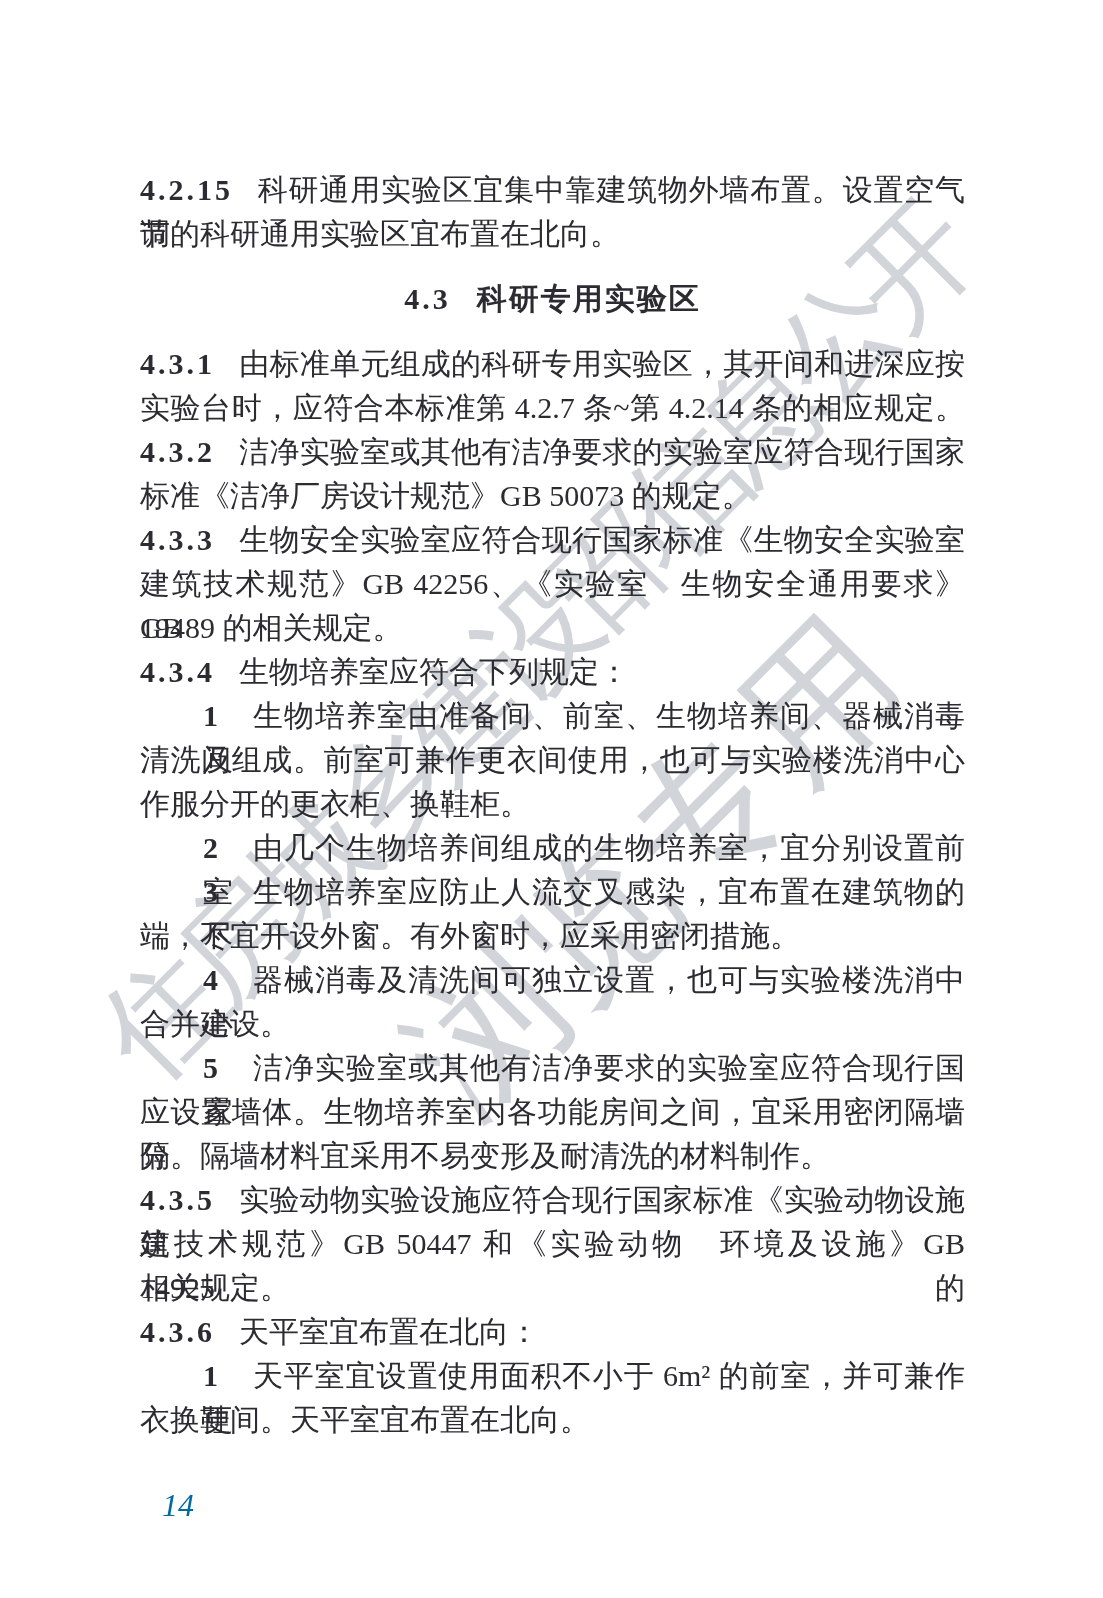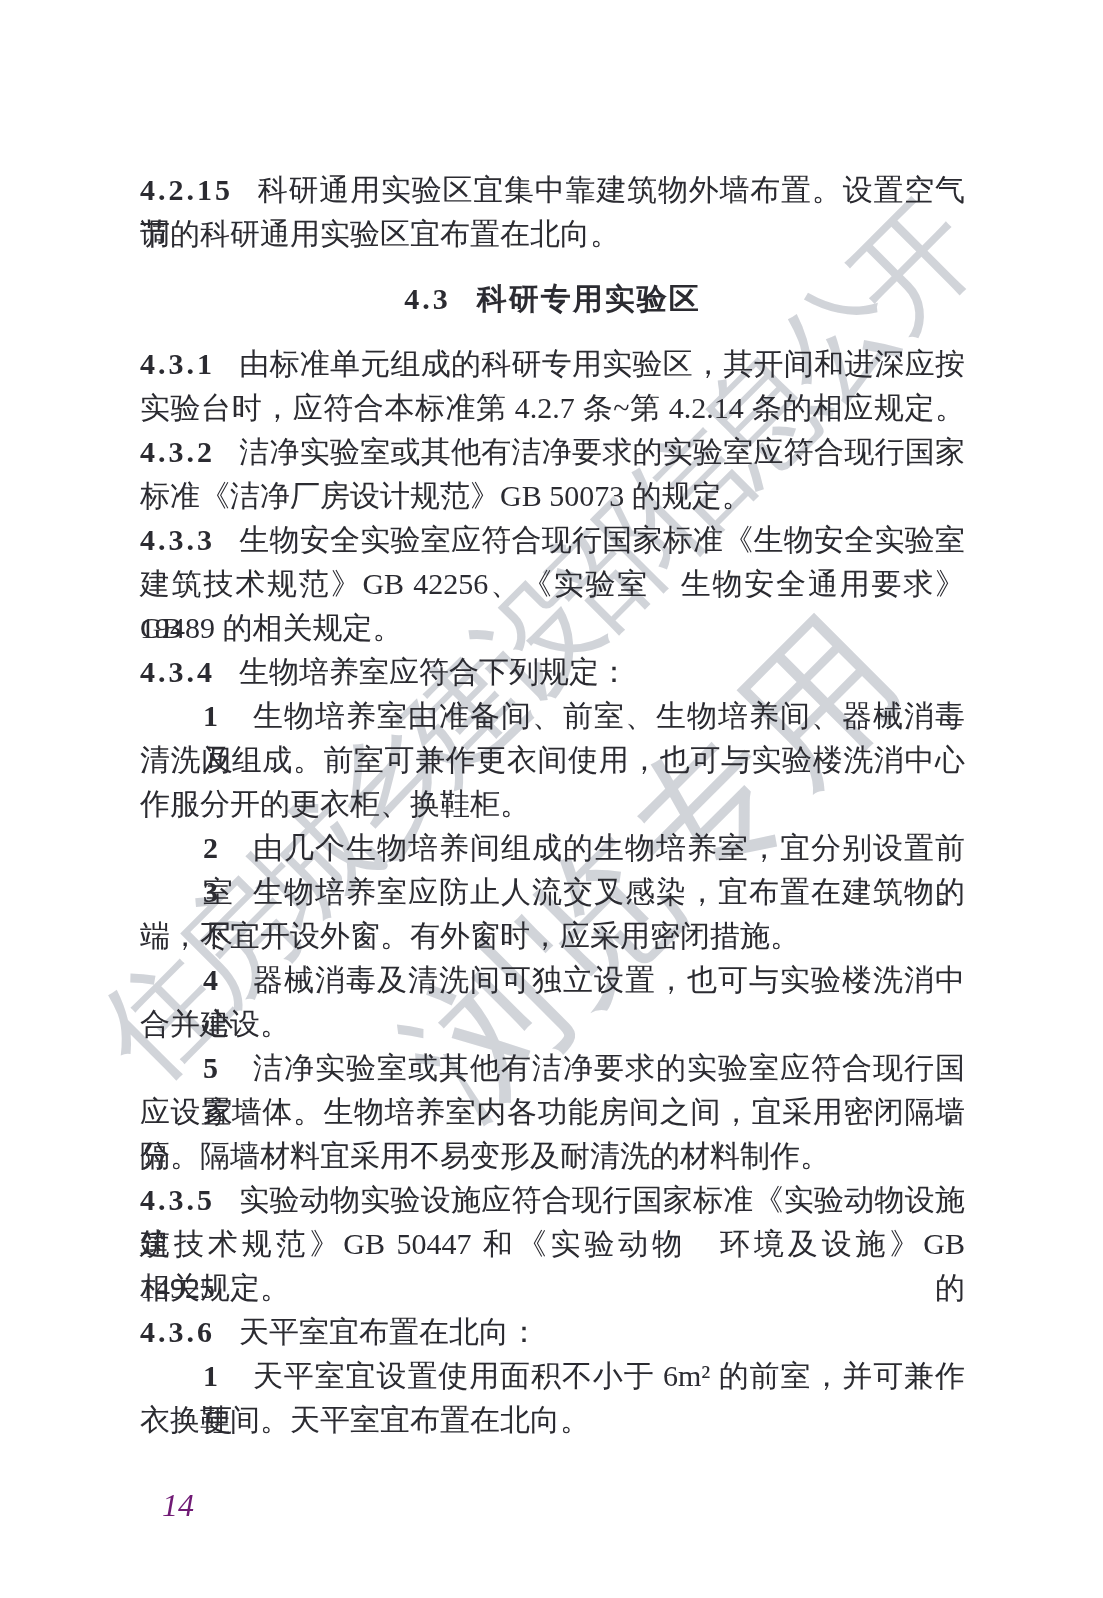--- a/index.html
+++ b/index.html
@@ -74,21 +74,21 @@
   }
 
   
   .page-num {
     position: absolute;
     left: 162px;
     top: 1487px;
     z-index: 2;
     font-size: 32px;
     font-style: italic;
-    color: #701a75;
+    color: #0369a1;
   }
 </style>
 </head>
 <body>
 
 <div class="page">
 
   <div class="wm-layer">
     <div class="wm wm-1">住房城乡建设部信息公开</div>
     <div class="wm wm-2">浏览专用</div>

